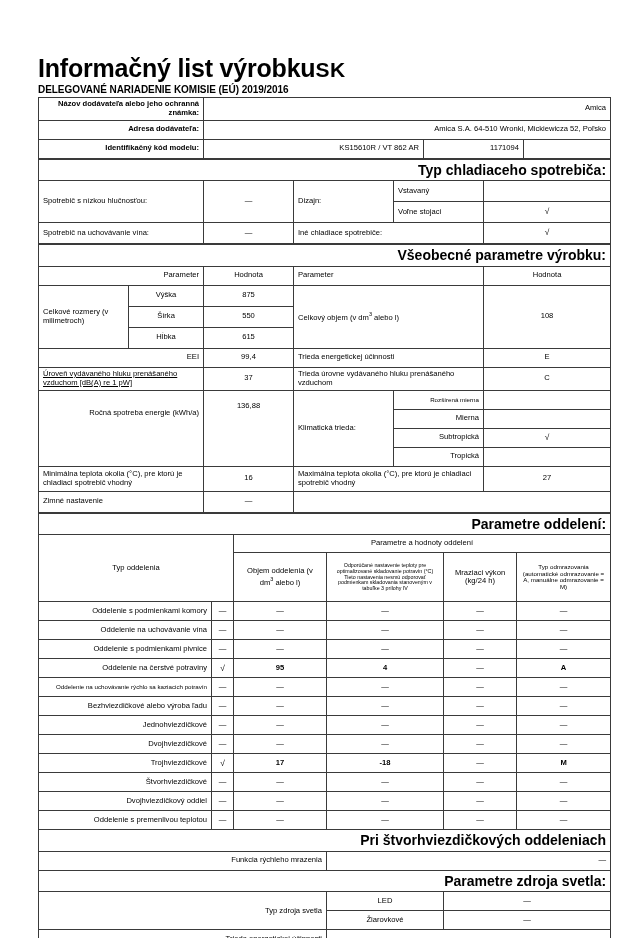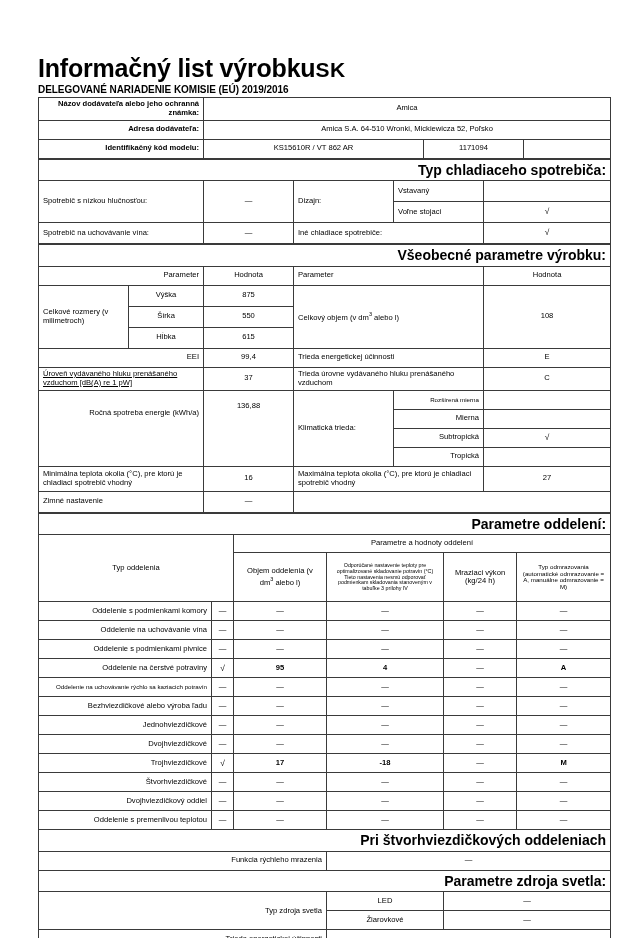--- a/index.html
+++ b/index.html
@@ -63,21 +63,21 @@
     font-size: 7.6px;
     vertical-align: middle;
     line-height: 1.18;
     word-wrap: break-word;
   }
   td.hdr {
     font-weight: bold;
   }
   td.bold { font-weight: bold; }
   td.c { text-align: center; }
-  td.l { text-align: center; }
+  td.l { text-align: right; }
   .tiny { font-size: 5.3px; line-height: 1.1; }
   .mini { font-size: 6.2px; line-height: 1.1; }
   .sup { font-size: 0.72em; vertical-align: super; }
   .sect {
     font-weight: bold;
     font-size: 14px;
   }
   .check { font-size: 8.4px; }
   .r14 { height: 14px; text-align: right; }
   .r16 { height: 16px; }

